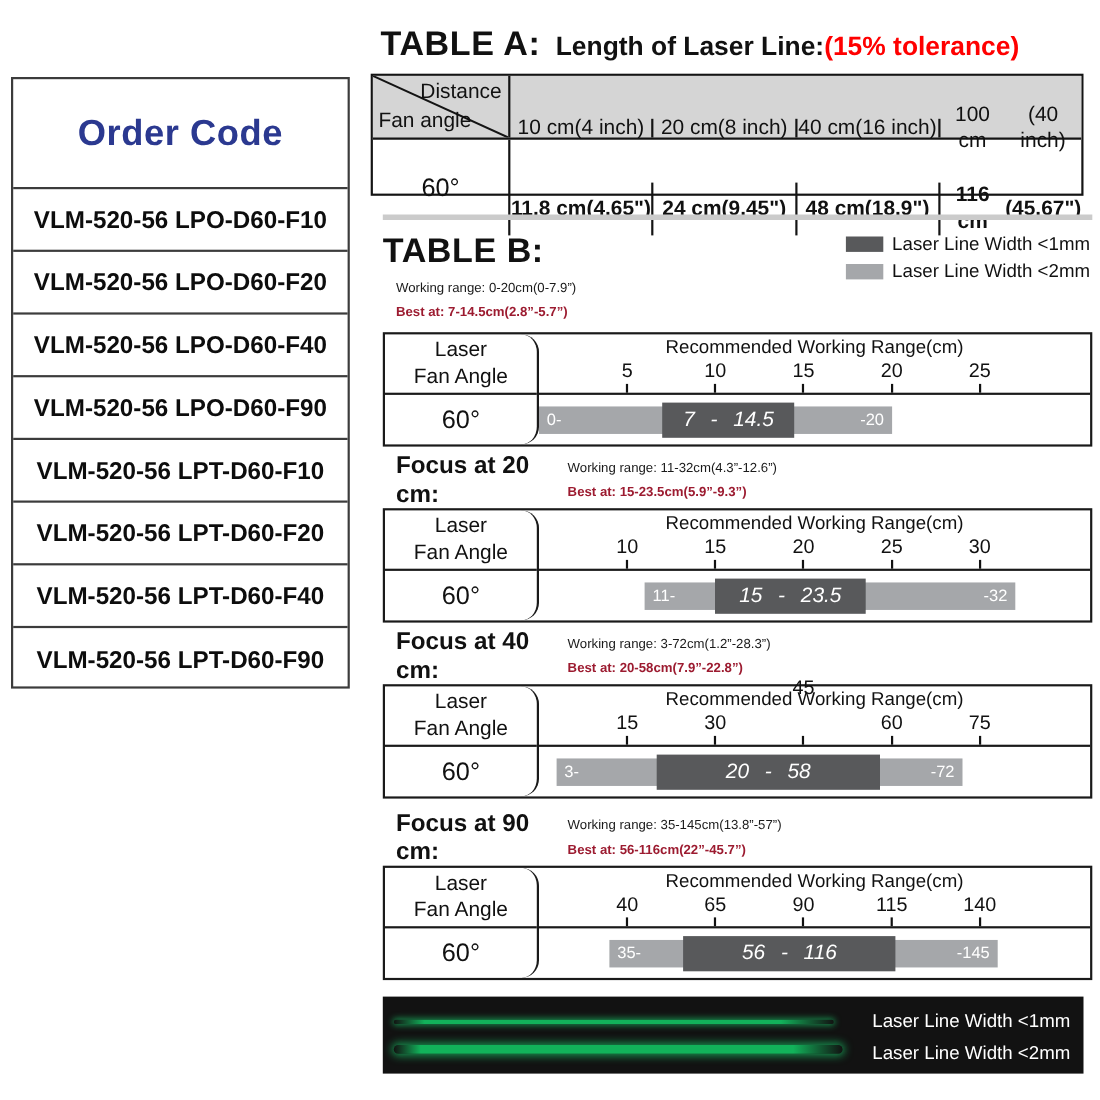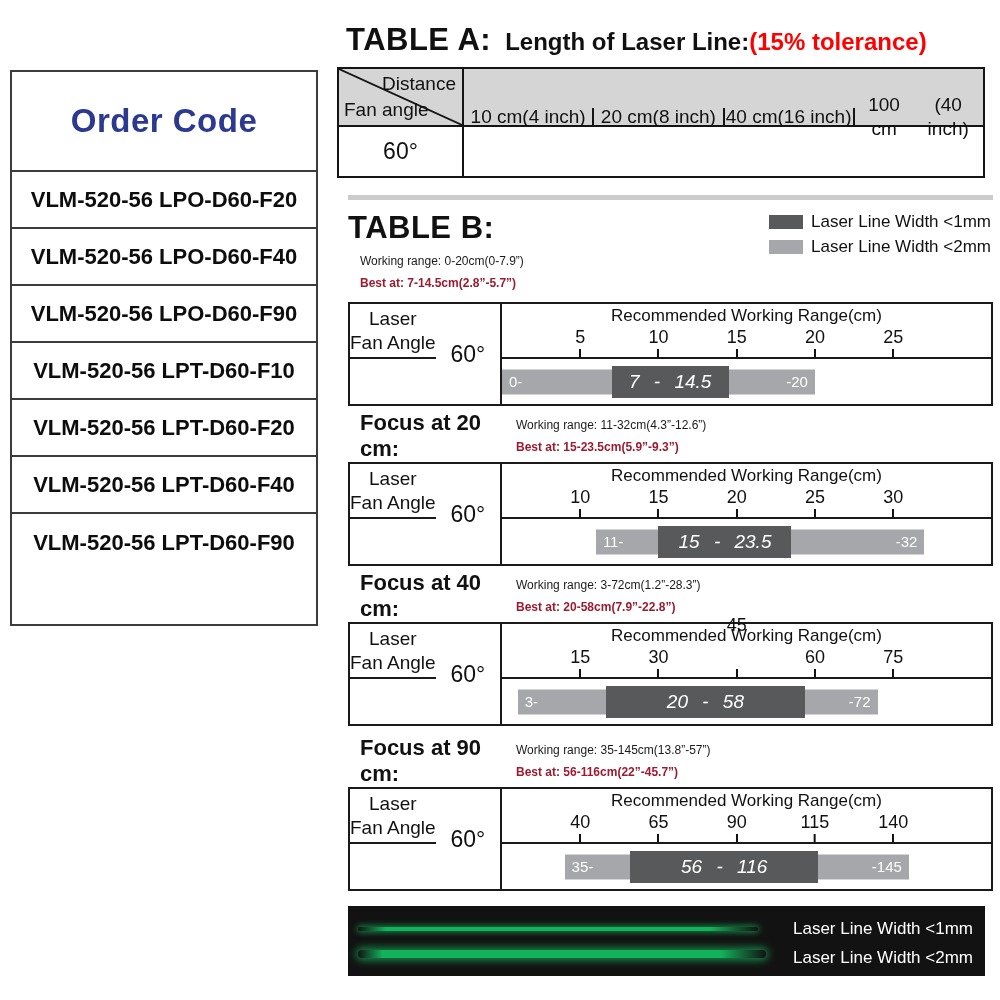--- a/index.html
+++ b/index.html
@@ -43,21 +43,21 @@
   .swatch { width:34px; height:14px; flex:none; }
 
   
   .fsec { position:absolute; left:348px; width:645px; height:158px; }
   .fsec-head { position:absolute; left:12px; top:0; display:flex; align-items:center; }
   .focus-label { font-size:22px; font-weight:bold; width:156px; flex:none; }
   .range-texts { font-size:12px; line-height:22px; }
   .wr { color:#1a1a1a; }
   .ba { color:#9c1b30; font-weight:bold; }
   .ftable { position:absolute; left:0; top:52px; width:645px; height:104px; border:2px solid #1a1a1a; display:flex; background:#fff; }
-  .fleft { width:152px; flex:none; border-right:2px solid #1a1a1a; display:flex; flex-direction:row; }
+  .fleft { width:140px; flex:none; border-right:2px solid #1a1a1a; display:flex; flex-direction:column;border-radius:16px; }
   .fleft-top { height:55px; border-bottom:2px solid #1a1a1a; display:flex; flex-direction:column; align-items:center; justify-content:center; font-size:19px; line-height:24px; }
   .fleft-bot { flex:1; display:flex; align-items:center; justify-content:center; font-size:23px; }
   .fright { flex:1; position:relative;border-radius:18px; }
   .fright-top { position:absolute; top:0; left:0; right:0; height:55px; border-bottom:2px solid #1a1a1a; }
   .axis-title { position:absolute; top:2px; left:0; width:100%; text-align:center; font-size:17px; }
   .ticks { position:absolute; left:0; right:0; top:22px; bottom:0; }
   .tick { position:absolute; bottom:0; transform:translateX(-50%); display:flex; flex-direction:column; align-items:center; }
   .tick-num { font-size:18px; }
   .tick-mark { width:2px; height:8px; background:#111; margin-top:1px; }
   .fright-bot { position:absolute; top:55px; left:0; right:0; bottom:0; }
@@ -76,20 +76,21 @@
     background:linear-gradient(90deg, rgba(18,178,90,0) 0%, var(--laser,#12b25a) 6%, var(--laser,#12b25a) 89%, rgba(18,178,90,0) 100%);
     box-shadow:0 0 8px 2px rgba(25,190,100,.75); }
   .photo-label { position:absolute; right:12px; color:#fff; font-size:17px; }
 </style>
 </head>
 <body>
 
 <section class="order-table">
   <div class="order-header">Order Code</div>
   <div id="order-rows">
+      <div class="order-row">VLM-520-56 LPO-D60-F10</div>
       <div class="order-row">VLM-520-56 LPO-D60-F20</div>
       <div class="order-row">VLM-520-56 LPO-D60-F40</div>
       <div class="order-row">VLM-520-56 LPO-D60-F90</div>
       <div class="order-row">VLM-520-56 LPT-D60-F10</div>
       <div class="order-row">VLM-520-56 LPT-D60-F20</div>
       <div class="order-row">VLM-520-56 LPT-D60-F40</div>
       <div class="order-row">VLM-520-56 LPT-D60-F90</div>
     </div>
 </section>
 
@@ -122,20 +123,38 @@
           <div>(16 inch)</div>
         </div>
         <div class="ta-col">
           <div>100 cm</div>
           <div>(40 inch)</div>
         </div>
       </div>
   </div>
   <div class="ta-row ta-body">
     <div class="ta-fan">60°</div>
+    <div class="ta-cols" id="ta-data-cols">
+        <div class="ta-col data">
+          <div>11.8 cm</div>
+          <div>(4.65")</div>
+        </div>
+        <div class="ta-col data">
+          <div>24 cm</div>
+          <div>(9.45")</div>
+        </div>
+        <div class="ta-col data">
+          <div>48 cm</div>
+          <div>(18.9")</div>
+        </div>
+        <div class="ta-col data">
+          <div>116 cm</div>
+          <div>(45.67")</div>
+        </div>
+      </div>
   </div>
 </div>
 
 <div class="rule"></div>
 
 <div class="tb-bar">
   <span class="tb-title">TABLE B:</span>
   <div class="legend" id="legend">
       <div class="legend-item">
         <div class="swatch" style="background: rgb(88, 89, 91);"></div>

